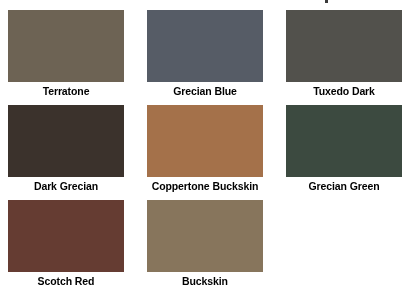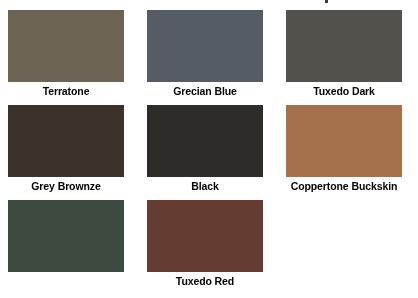--- a/index.html
+++ b/index.html
@@ -81,38 +81,39 @@
     <div class="swatch-label">Grecian Blue</div>
   </div>
 
   <div class="swatch-cell">
     <div class="swatch-chip" style="background-color: rgb(82, 81, 76);"></div>
     <div class="swatch-label">Tuxedo Dark</div>
   </div>
 
   <div class="swatch-cell">
     <div class="swatch-chip" style="background-color: rgb(59, 50, 44);"></div>
-    <div class="swatch-label">Grey Brownze</div>
+    <div class="swatch-label">Dark Grecian</div>
   </div>
 
-  <div class="swatch-cell">
-    <div class="swatch-chip" style="background-color: rgb(46, 44, 40);"></div>
-    <div class="swatch-label">Black</div>
-  </div>
 
   <div class="swatch-cell">
     <div class="swatch-chip" style="background-color: rgb(164, 113, 74);"></div>
     <div class="swatch-label">Coppertone Buckskin</div>
   </div>
 
   <div class="swatch-cell">
     <div class="swatch-chip" style="background-color: rgb(60, 74, 64);"></div>
+    <div class="swatch-label">Grecian Green</div>
   </div>
 
   <div class="swatch-cell">
     <div class="swatch-chip" style="background-color: rgb(101, 60, 50);"></div>
-    <div class="swatch-label">Tuxedo Red</div>
+    <div class="swatch-label">Scotch Red</div>
   </div>
 
+  <div class="swatch-cell">
+    <div class="swatch-chip" style="background-color: rgb(135, 117, 92);"></div>
+    <div class="swatch-label">Buckskin</div>
+  </div>
 
 </div>
 
 <div id="top-clip-artifact"></div>
 
 </body></html>

